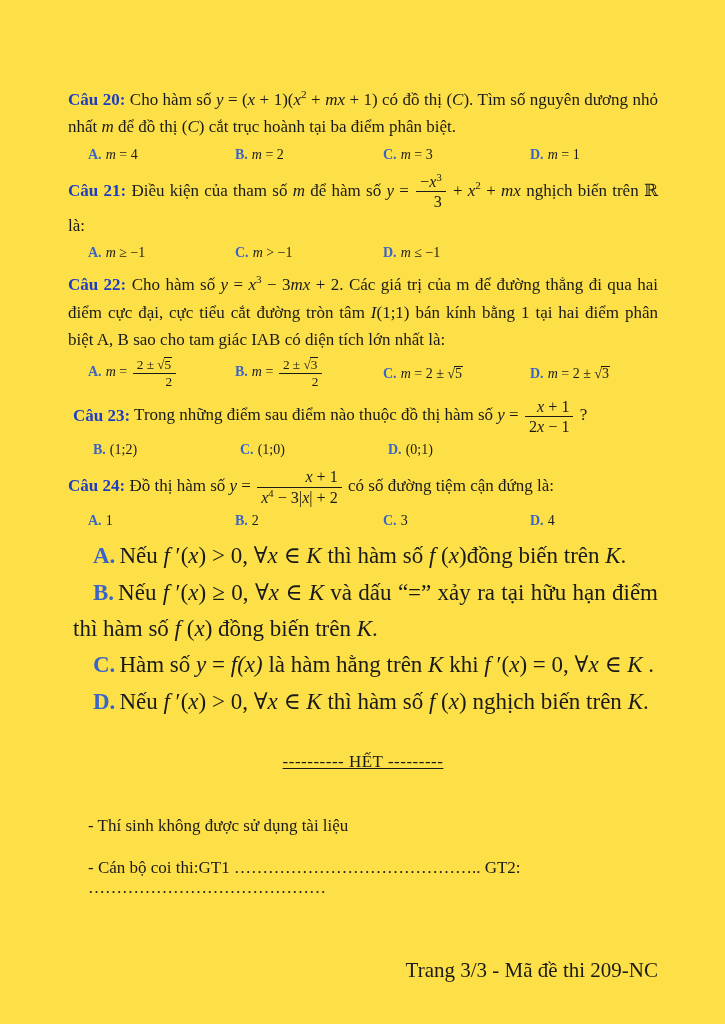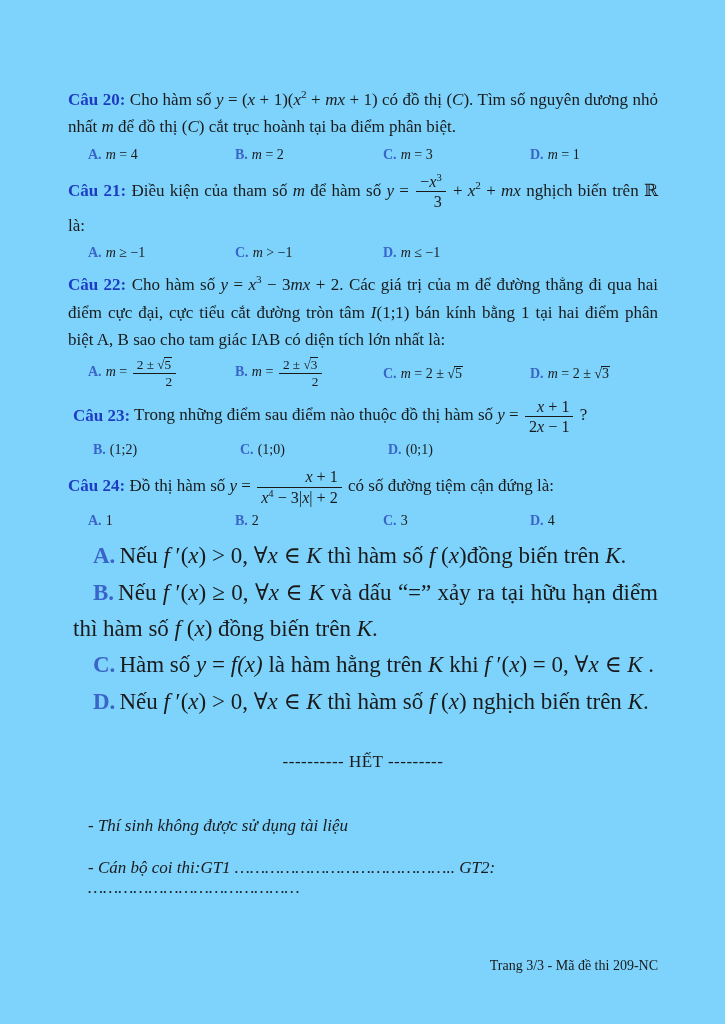--- a/index.html
+++ b/index.html
@@ -1,35 +1,35 @@
 <!DOCTYPE html>
 <html><head>
 <meta charset="utf-8">
 <style>
   * { margin:0; padding:0; box-sizing:border-box; }
   html,body { background:#ffffff; }
   body { width:725px; height:1024px; font-family:"Liberation Serif","DejaVu Serif",serif; color:#1a1a1a; }
-  .page { position:relative; width:725px; height:1024px; background:#7dd3fc; padding:85px 67px 0 68px; overflow:hidden; }
+  .page { position:relative; width:725px; height:1024px; background:#fde047; padding:85px 67px 0 68px; overflow:hidden; }
   .question { margin-bottom:7px; }
   .question.indent { padding-left:5px; }
   .qbody { font-size:17px; line-height:1.62; text-align:justify; }
   .qlabel { font-weight:bold; }
   sup { font-size:0.66em; }
   i { font-style:italic; }
   .frac { display:inline-block; vertical-align:middle; text-align:right; font-size:0.95em; line-height:1.2; padding:0 2px; }
   .frac .num { display:block; padding:0 4px; }
   .frac .den { display:block; border-top:1px solid #1a1a1a; padding:0 4px; }
   .sqrt .rad { display:inline-block; border-top:1px solid #1a1a1a; line-height:1.05; margin-left:-1px; padding:0 1px; }
   .opts-row { display:grid; grid-template-columns:147px 148px 147px auto; padding-left:20px; margin-top:3px; font-size:14px; line-height:1.5; align-items:center; }
   .olabel { font-weight:bold; margin-right:4px; }
   .opt-line { font-size:23px; line-height:1.58; text-indent:20px; text-align:justify; }
-  .end-marker { margin-top:32px; text-align:center; font-size:17px; letter-spacing:0.5px; }
+  .end-marker { margin-top:32px; text-align:center; font-size:17px; letter-spacing:0.5px;text-decoration:underline; }
   .notes { margin-top:44px; padding-left:20px; }
-  .note { font-style:italic; font-size:17px; margin-bottom:22px; }
-  .page-footer { position:absolute; top:958px; right:67px; font-size:14px; }
+  .note { font-size:17px; margin-bottom:22px; }
+  .page-footer { position:absolute; top:958px; right:67px; font-size:21px; }
 </style>
 </head>
 <body>
 
 <div class="page">
   <div>
       <div class="question">
         <p class="qbody"><b class="qlabel" style="color: rgb(30, 60, 194);">Câu 20:</b> <span>Cho hàm số <i>y</i> = (<i>x</i> + 1)(<i>x</i><sup>2</sup> + <i>mx</i> + 1) có đồ thị (<i>C</i>). Tìm số nguyên dương nhỏ nhất <i>m</i> để đồ thị (<i>C</i>) cắt trục hoành tại ba điểm phân biệt.</span></p>
         <div class="opts-row">
           <span class="opt"><b class="olabel" style="color: rgb(58, 100, 200);">A.</b><span><i>m</i> = 4</span></span>

